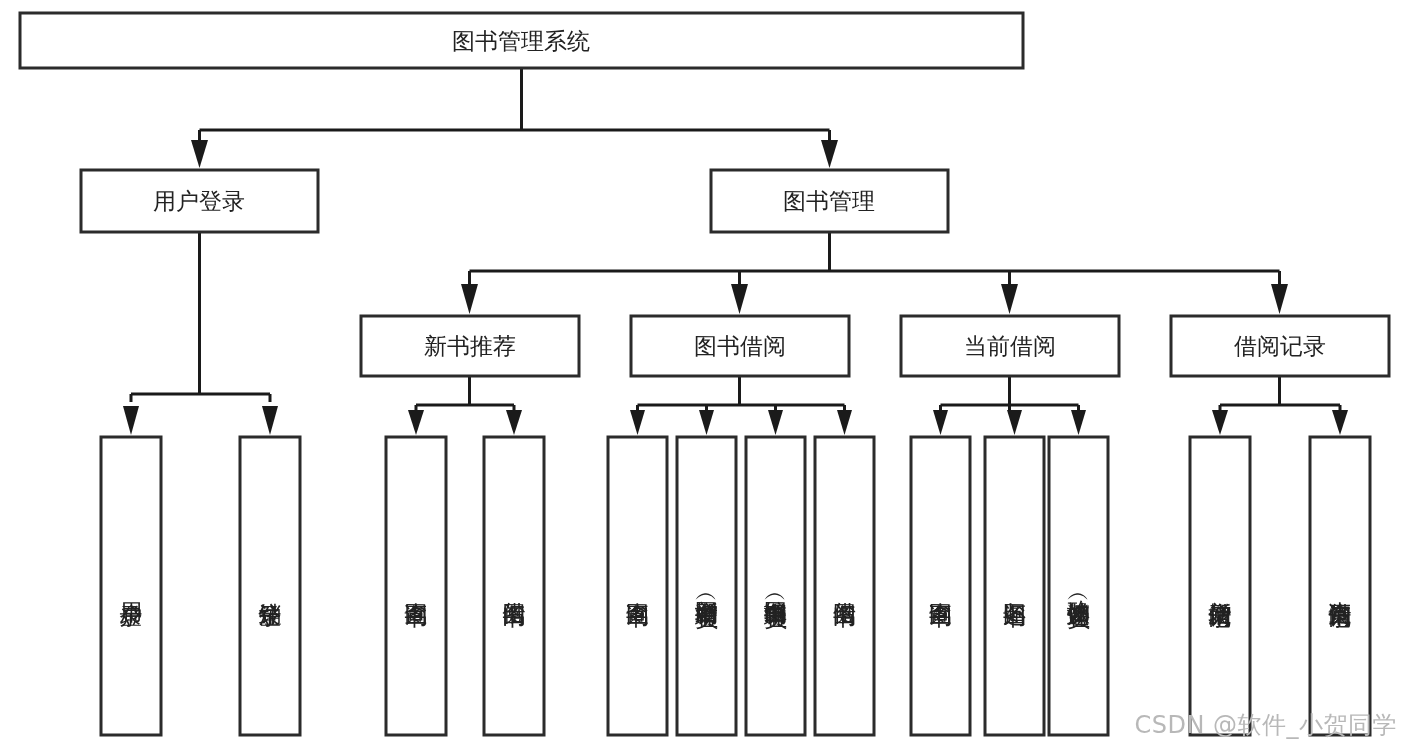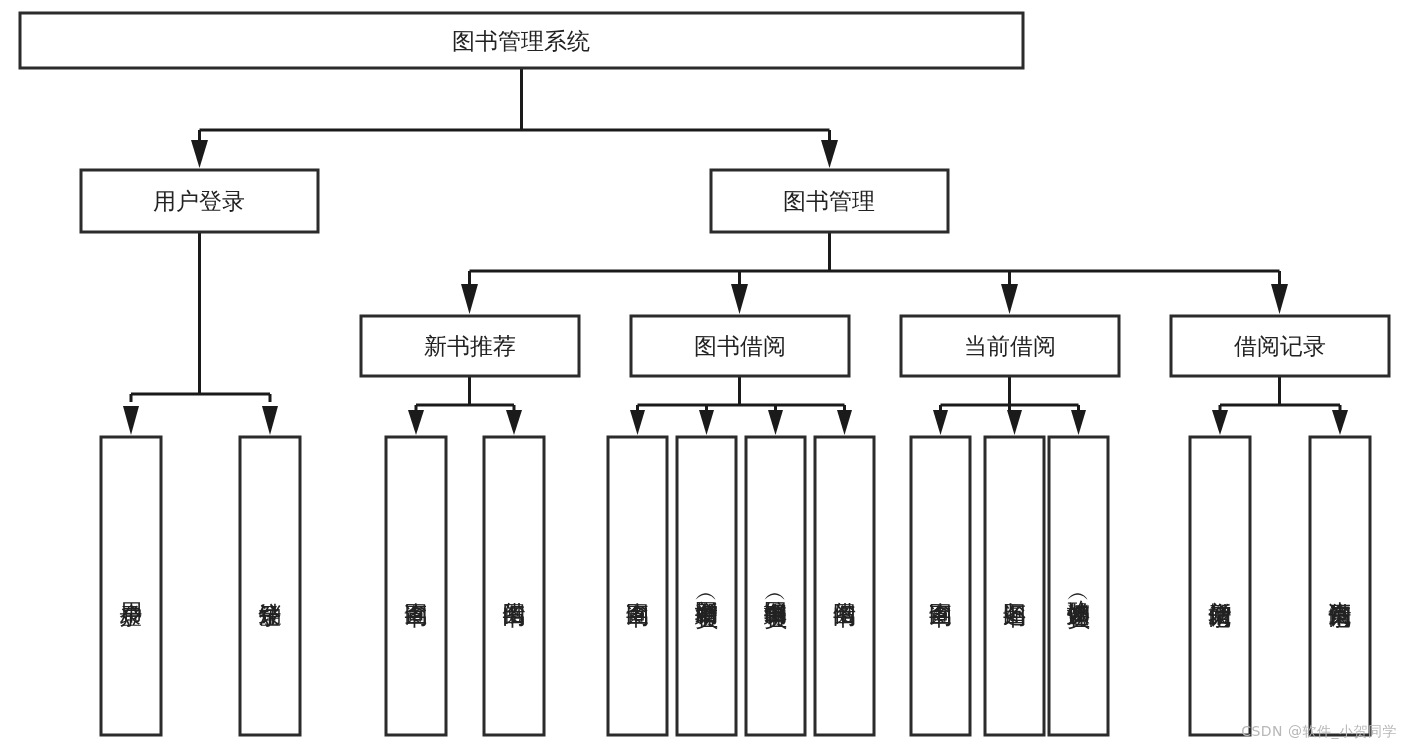--- a/index.html
+++ b/index.html
@@ -62,21 +62,21 @@
     justify-content: center;
     text-align: center;
     white-space: nowrap;
     pointer-events: none;
   }
   .watermark {
     position: absolute;
     right: 8px;
     bottom: 6px;
     font-family: "DejaVu Sans", "Liberation Sans", sans-serif;
-    font-size: 14px;
+    font-size: 24px;
     color: #b8b8b8;
     letter-spacing: 0.5px;
     user-select: none;
   }
 </style>
 </head>
 <body>
 
 <div id="diagram-root">
 

